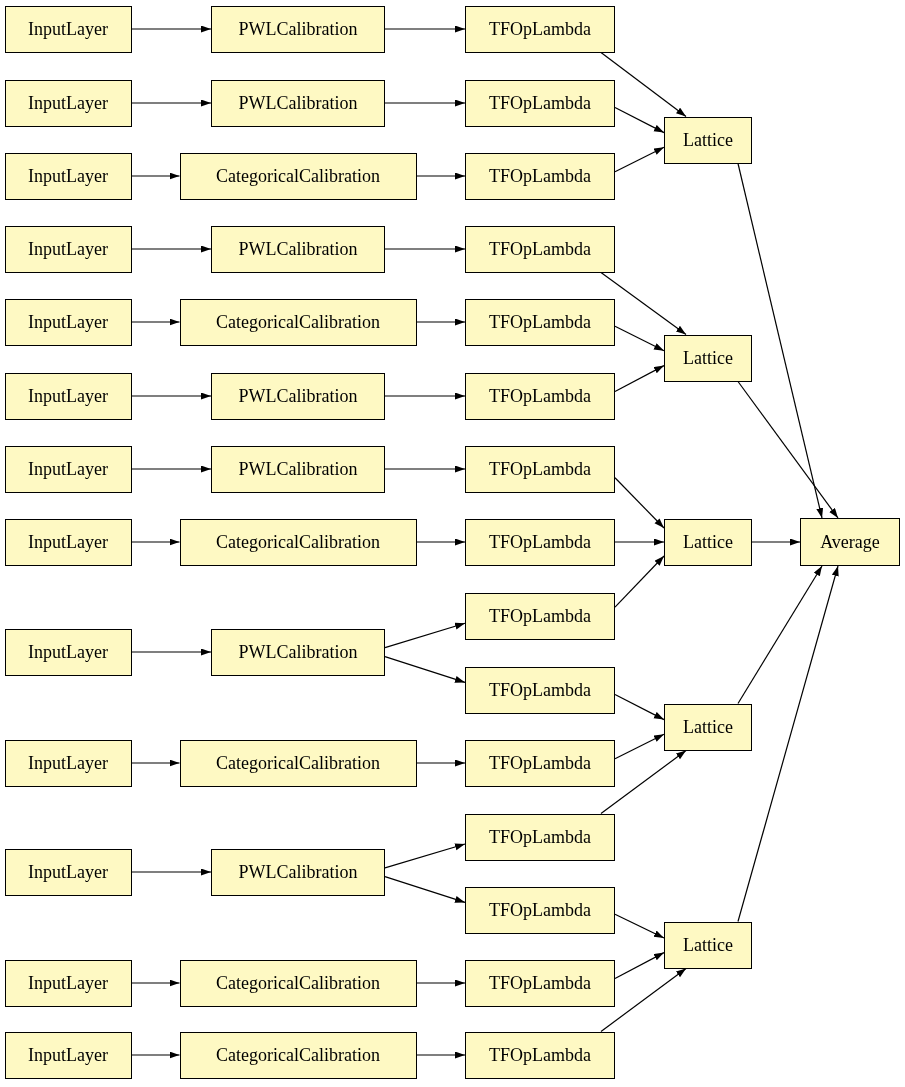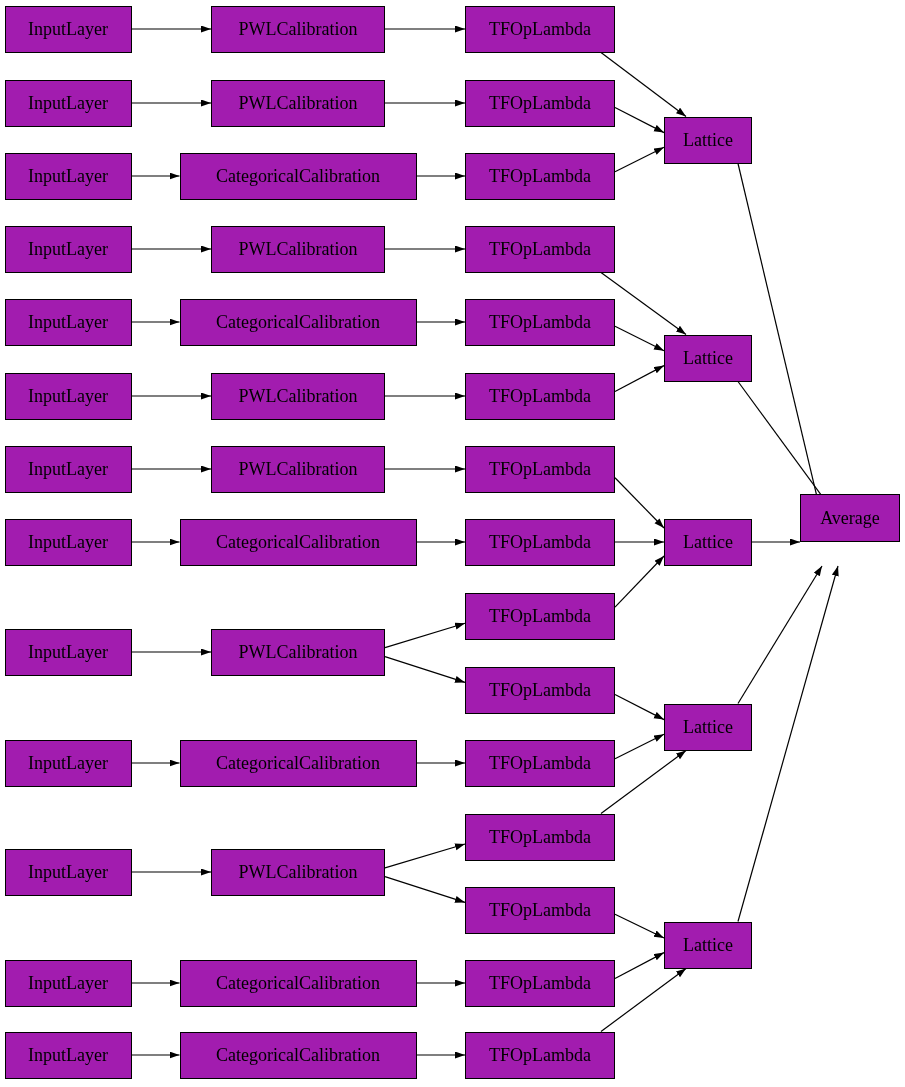--- a/index.html
+++ b/index.html
@@ -13,21 +13,21 @@
     position: relative;
     width: 905px; height: 1087px;
     background: #ffffff;
   }
   #edges-layer {
     position: absolute; left: 0; top: 0;
   }
   .node {
     position: absolute;
     box-sizing: border-box;
-    background: #a21caf;
+    background: #fef9c3;
     border: 1px solid #000000;
     display: flex;
     align-items: center;
     justify-content: center;
     color: #000000;
     font-size: 18px;
     white-space: nowrap;
   }
 </style>
 </head>
@@ -223,17 +223,17 @@
       </div>
       <div class="node" style="left: 664px; top: 518.5px; width: 88px; height: 47px;">
         <span>Lattice</span>
       </div>
       <div class="node" style="left: 664px; top: 703.5px; width: 88px; height: 47px;">
         <span>Lattice</span>
       </div>
       <div class="node" style="left: 664px; top: 921.5px; width: 88px; height: 47px;">
         <span>Lattice</span>
       </div>
-      <div class="node" style="left: 800px; top: 494px; width: 100px; height: 48px;">
+      <div class="node" style="left: 800px; top: 518px; width: 100px; height: 48px;">
         <span>Average</span>
       </div>
     </div>
 </div>
 
 </body></html>

